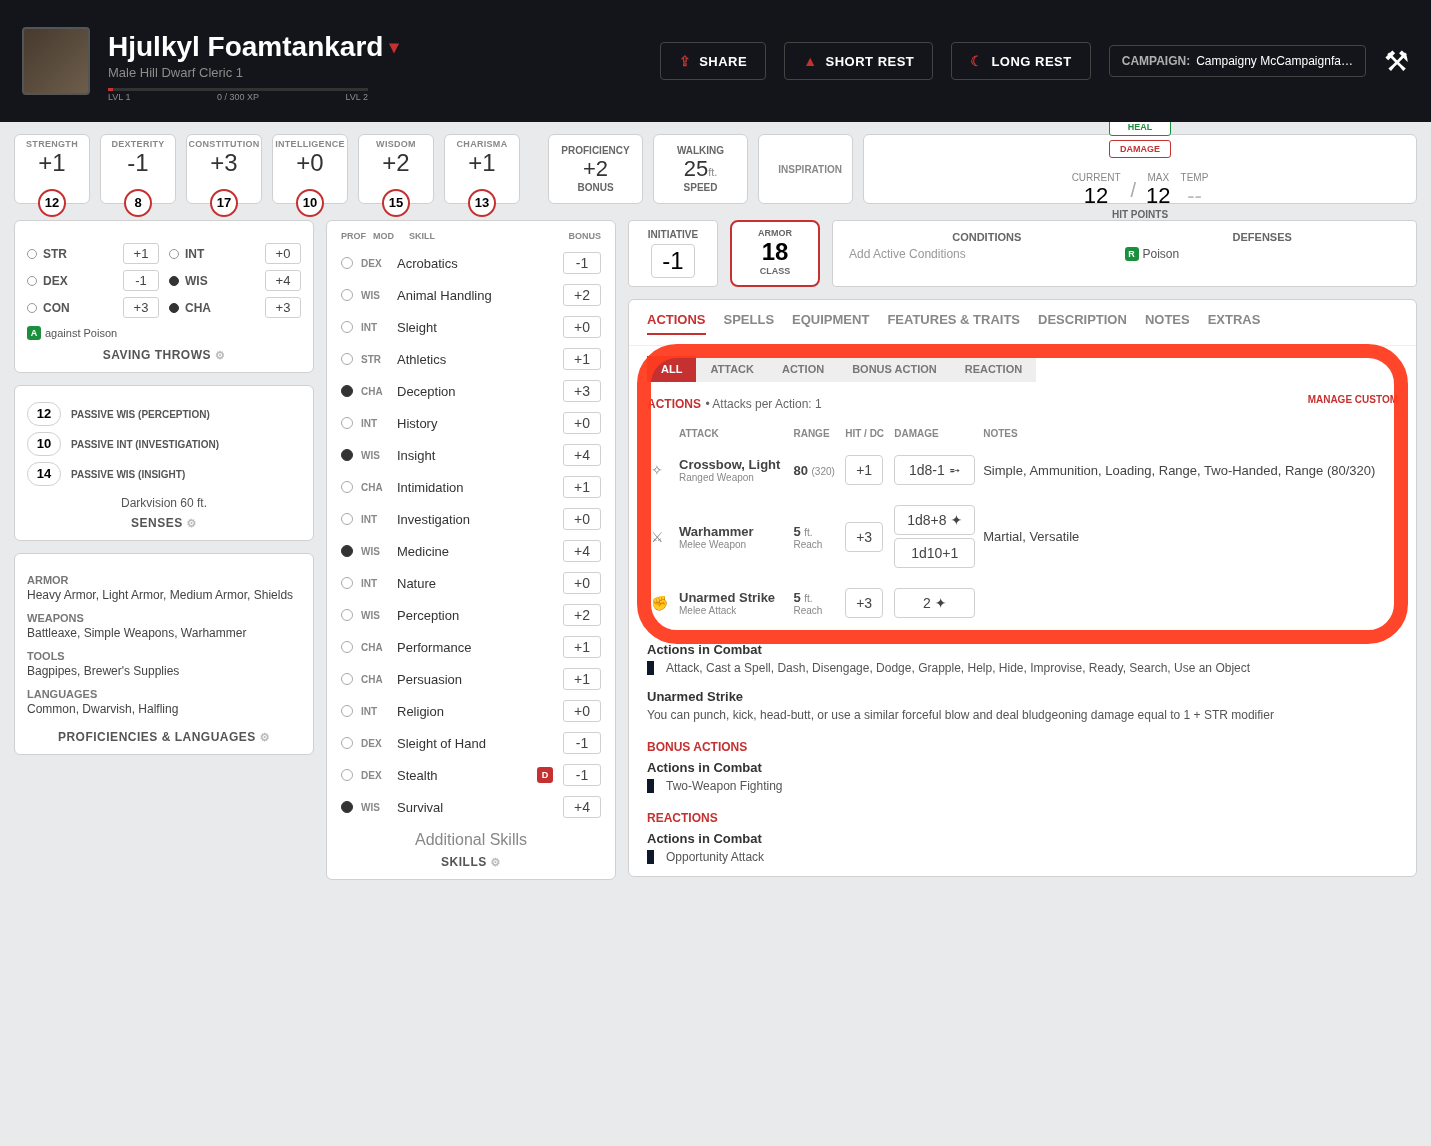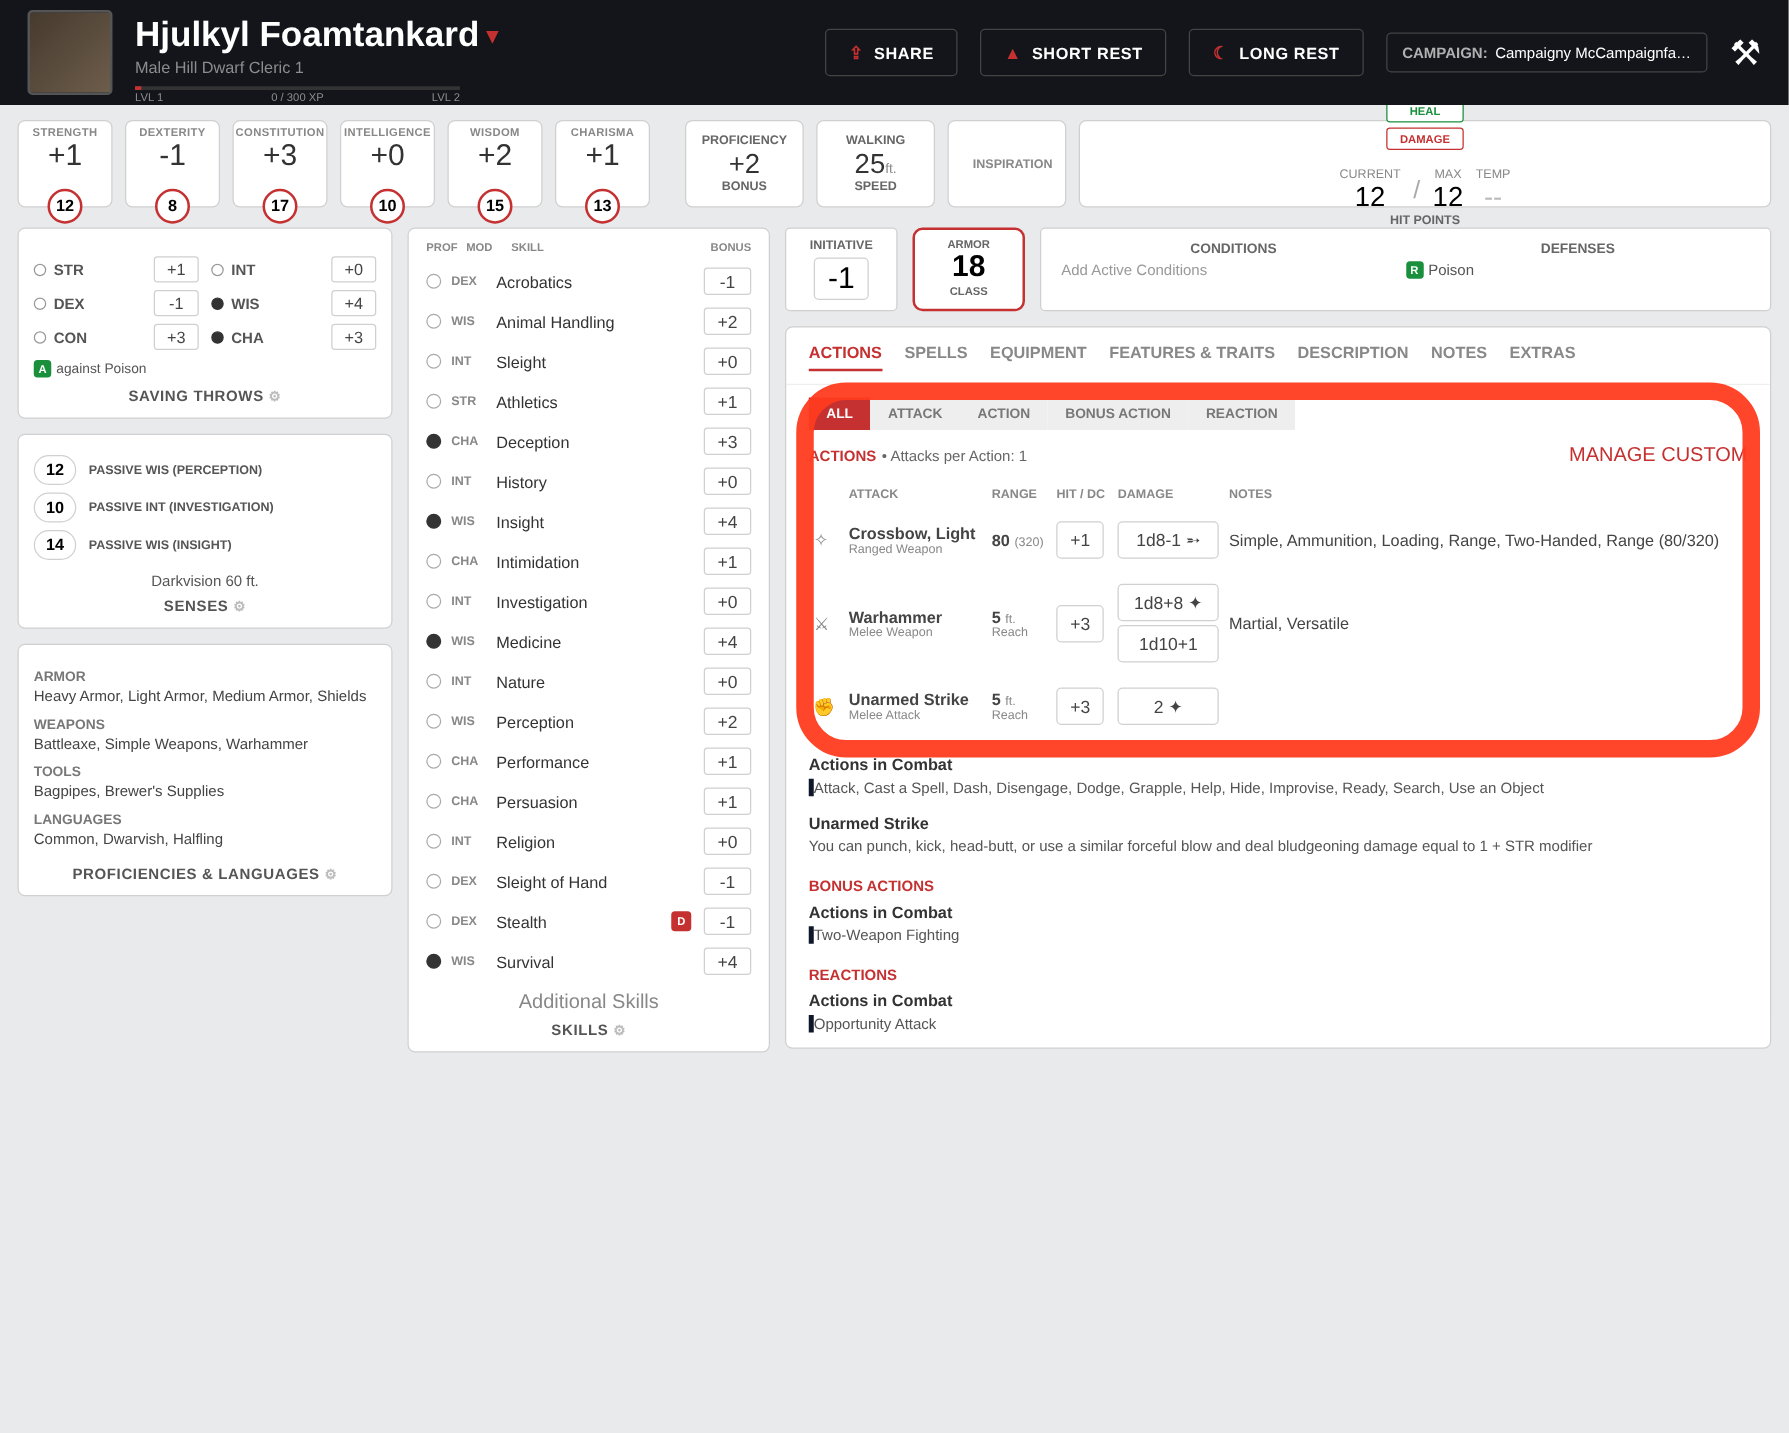--- a/index.html
+++ b/index.html
@@ -6,21 +6,21 @@
   --red:#c53131;
   --dark:#13151a;
   --grey:#7b7b7b;
   --lightgrey:#aaa;
   --border:#d0d0d0;
   --soft:#f5f5f5;
 }
 *{box-sizing:border-box;font-family:"Helvetica Neue",Arial,sans-serif}
 body{margin:0;background:#e8eaec;width:1431px}
 
-header#top{background:var(--dark);color:#fff;height:84px;display:flex;align-items:center;padding:0 22px;gap:18px;position:relative}
+header#top{background:var(--dark);color:#fff;height:122px;display:flex;align-items:center;padding:0 22px;gap:18px;position:relative}
 #avatar{width:68px;height:68px;border:2px solid #555;border-radius:4px;background:linear-gradient(135deg,#463a2e 0%,#6d5d4b 100%)}
 #name-block .name{font-size:28px;font-weight:600;color:#fff;display:flex;align-items:center;gap:6px}
 #name-block .name .chev{color:var(--red);font-size:18px}
 #name-block .sub{font-size:13px;color:#8c8c8c;margin-top:2px}
 #xp-bar{width:260px;height:3px;background:#333;margin-top:8px;position:relative}
 #xp-bar::before{content:'';position:absolute;left:0;top:0;height:100%;width:2%;background:var(--red)}
 #xp-bar .lvl{position:absolute;top:4px;font-size:9px;color:#8c8c8c}
 #xp-bar .lvl.l{left:0}#xp-bar .lvl.r{right:0}
 #xp-bar .xp{position:absolute;top:4px;left:50%;transform:translateX(-50%);font-size:9px;color:#8c8c8c}
 .hdr-btn{border:1px solid #444;border-radius:4px;padding:10px 18px;font-size:13px;font-weight:700;color:#fff;background:transparent;display:flex;align-items:center;gap:8px;letter-spacing:.5px}
@@ -113,35 +113,35 @@
 #tabs{display:flex;gap:18px;padding:12px 18px 10px;border-bottom:1px solid #eee}
 #tabs .tab{font-size:13px;font-weight:700;color:#888;padding-bottom:6px}
 #tabs .tab.on{color:var(--red);border-bottom:2px solid var(--red)}
 #subtabs{display:flex;gap:0;padding:0 18px;margin-top:10px}
 #subtabs .st{font-size:11px;font-weight:700;padding:7px 14px;background:#eee;color:#777}
 #subtabs .st.on{background:var(--red);color:#fff}
 
 #actions-body{padding:12px 18px;position:relative}
 .sec-lbl{font-size:12px;font-weight:700;color:var(--red)}
 .apA{font-size:12px;color:#666}
-.manage{position:absolute;right:18px;top:12px;font-size:16px;font-weight:400;color:var(--red)}
+.manage{position:absolute;right:18px;top:12px;font-size:10px;font-weight:700;color:var(--red)}
 
 table.atk{width:100%;border-collapse:collapse;margin-top:10px}
 table.atk th{font-size:10px;color:#888;font-weight:700;text-align:left;padding:6px 4px}
 table.atk td{padding:10px 4px;vertical-align:middle;font-size:13px;color:#444}
 table.atk .nm{font-weight:700}
 table.atk .sub{font-size:10px;color:#888;font-weight:400}
 table.atk .rng .u{font-size:10px;color:#888}
 .pill{border:1px solid var(--border);border-radius:4px;padding:6px 10px;display:inline-block;font-size:14px;text-align:center}
 .dmgstack{display:flex;flex-direction:column;gap:3px}
 .notes{font-size:11px;color:#777}
 .wico{color:#888;font-size:14px;width:20px;display:inline-block}
 
 .combat-sec .h{font-size:13px;font-weight:700;color:#333;margin-top:14px}
-.combat-sec .list{font-size:12px;color:#555;margin-top:4px;border-left:4px solid #0f172a}
+.combat-sec .list{font-size:12px;color:#555;margin-top:4px;padding-left:12px;border-left:7px solid #0f172a}
 .combat-sec .desc{font-size:12px;color:#555;margin-top:4px}
 .bonus-lbl{font-size:12px;font-weight:700;color:var(--red);margin-top:18px}
 
 
 #highlight{position:absolute;border:14px solid #ff3b1f;border-radius:40px;top:44px;left:8px;right:8px;height:300px;pointer-events:none;opacity:.95}
 </style>
 </head>
 <body>
 
 <header id="top">

